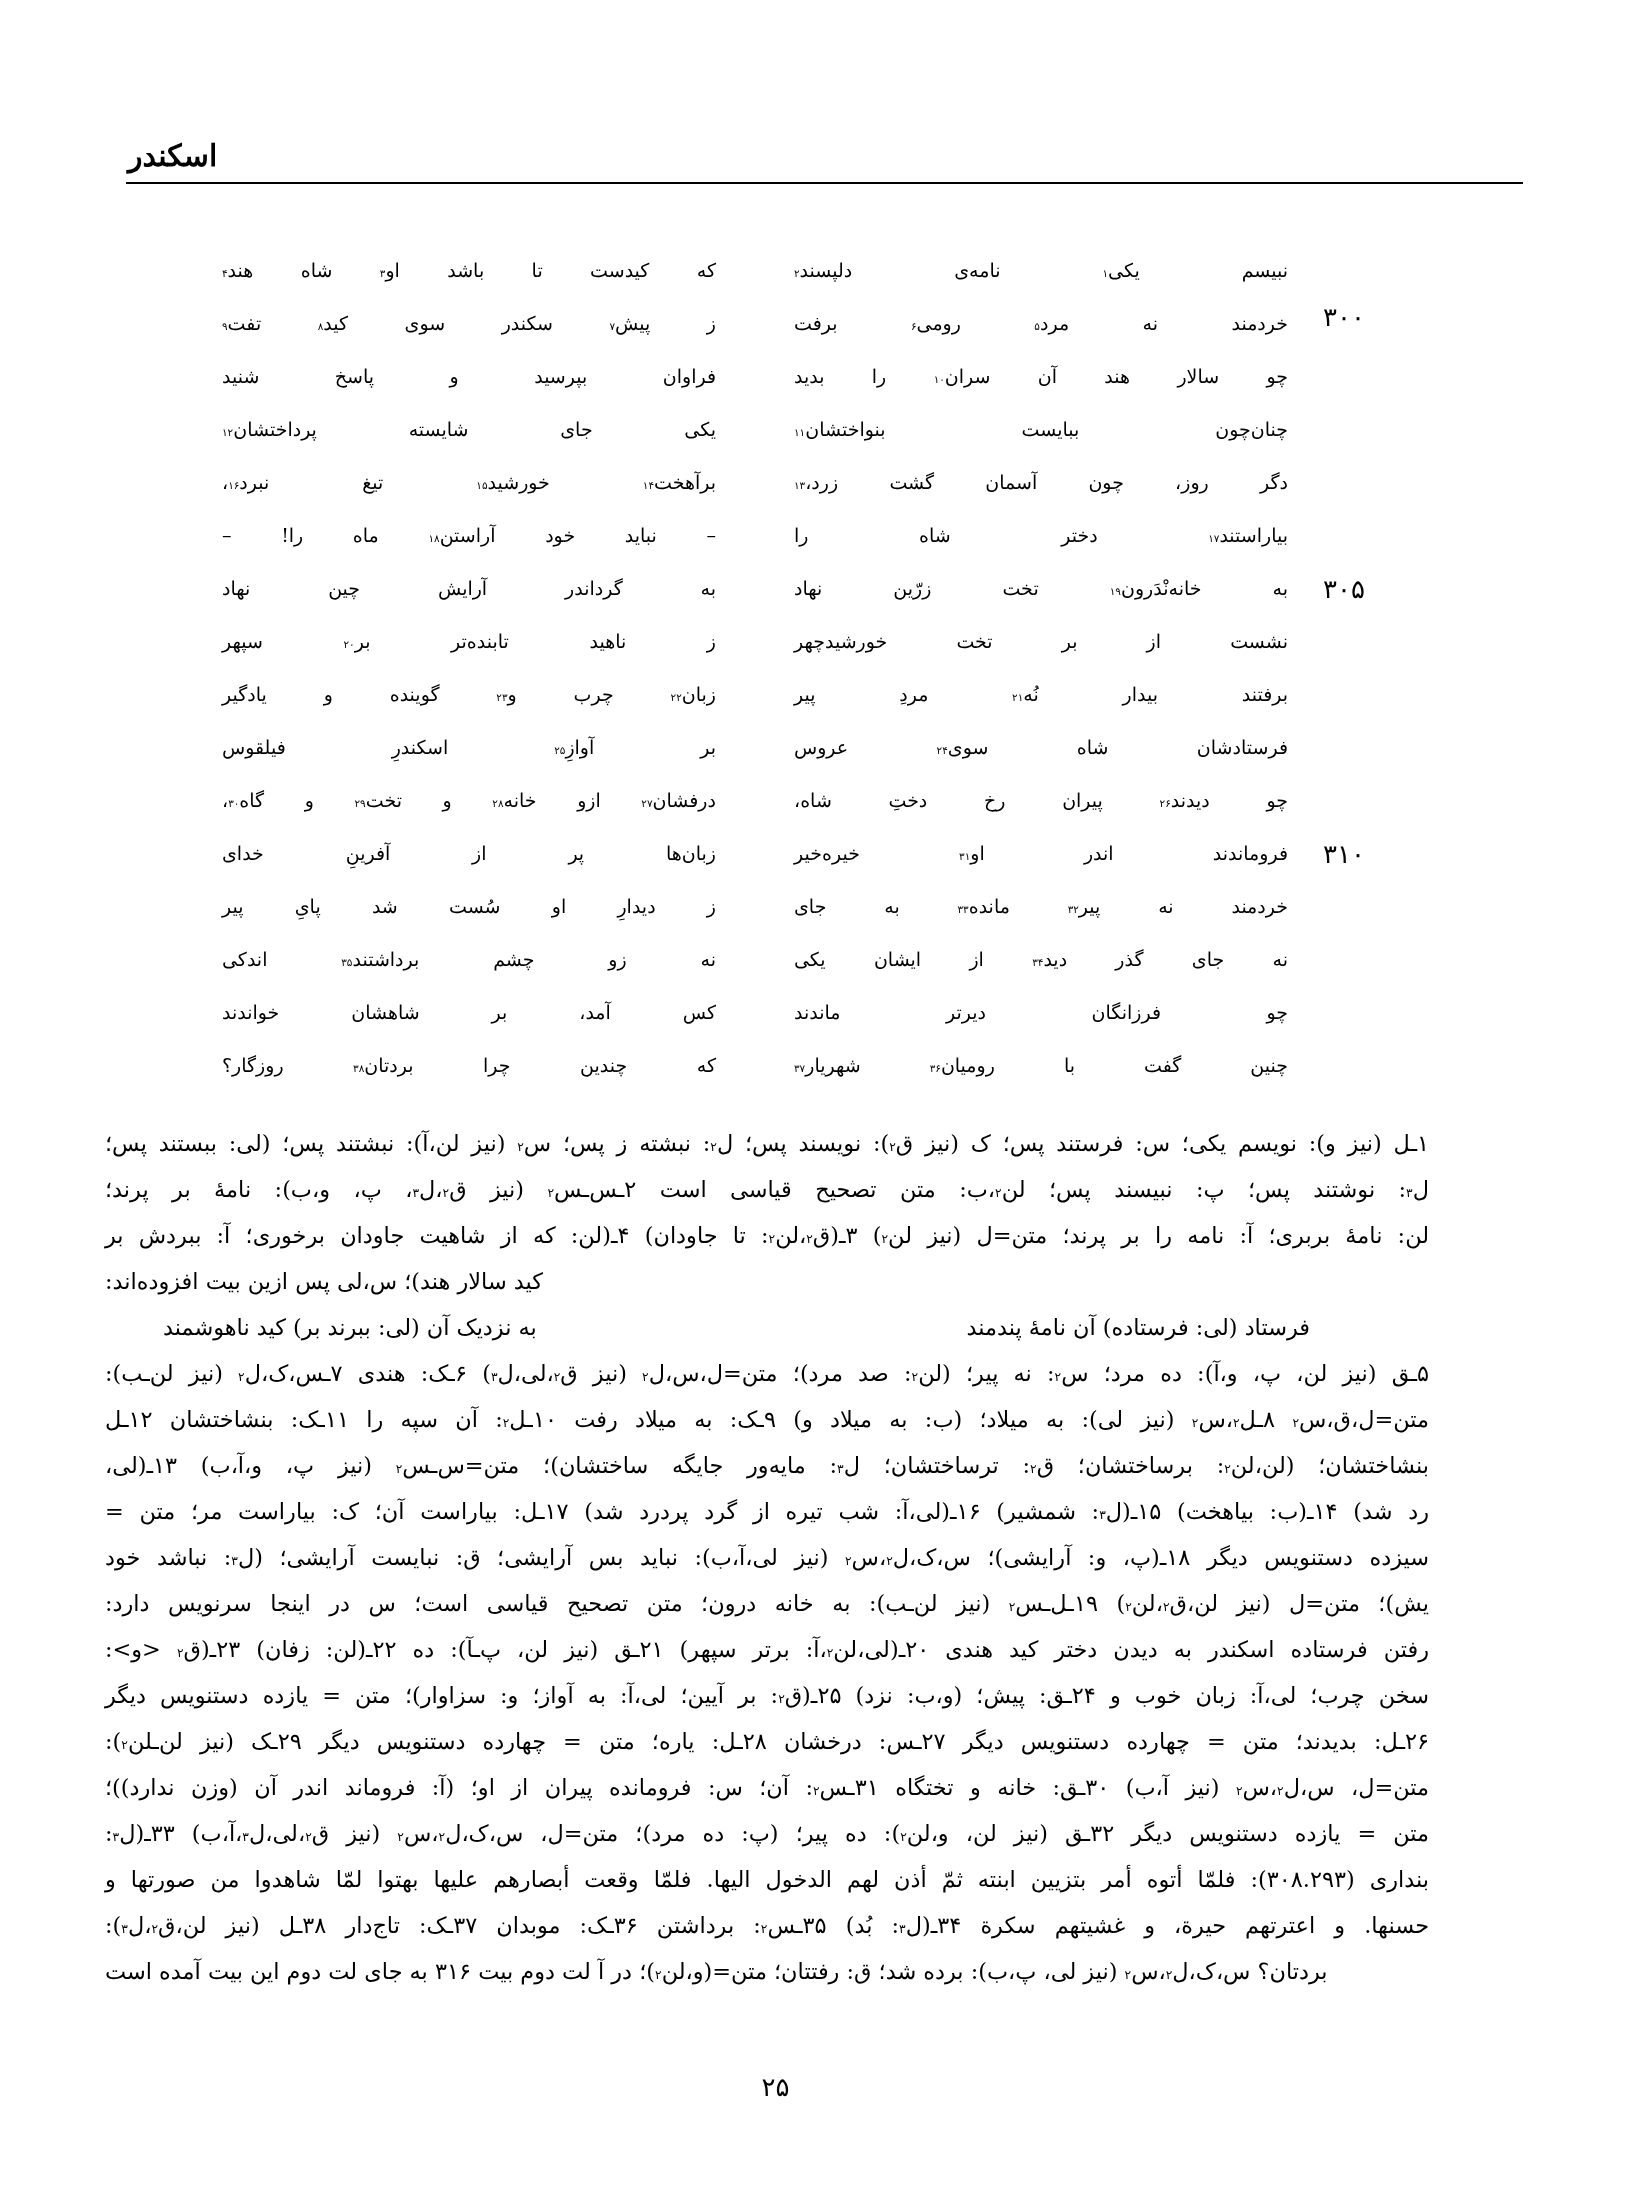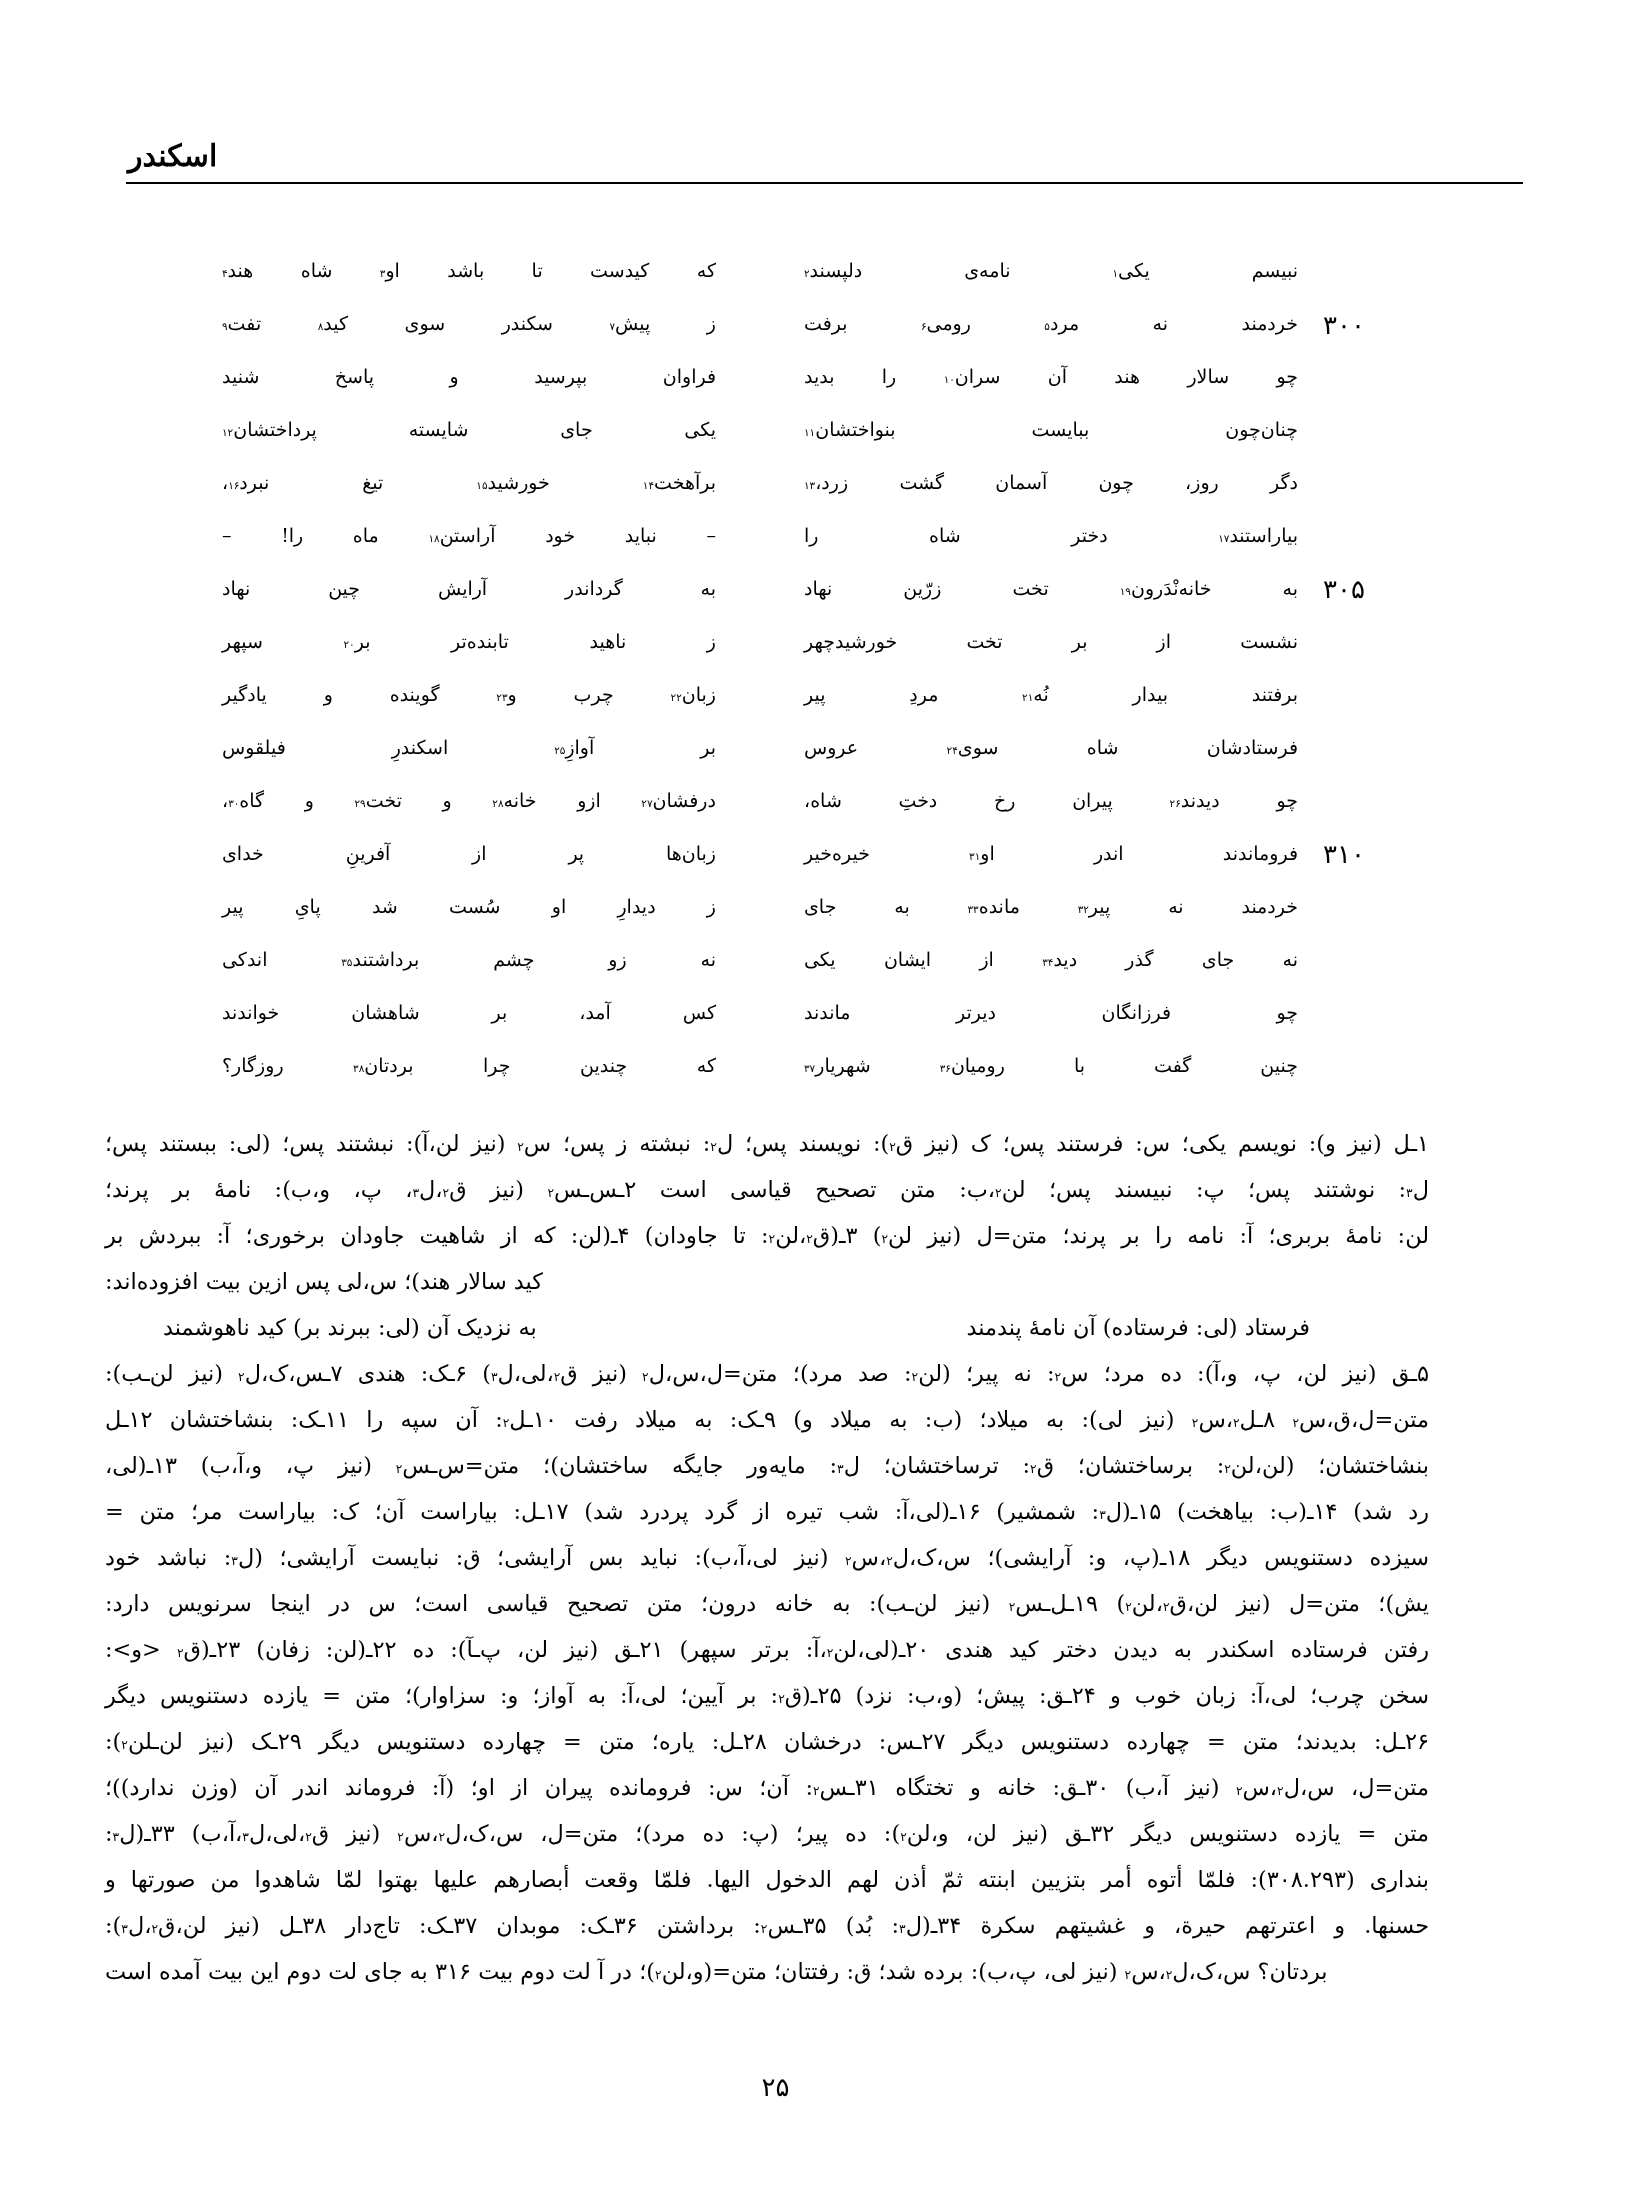--- a/index.html
+++ b/index.html
@@ -4,21 +4,21 @@
 <style>
   html,body{margin:0;padding:0;}
   body{
     width:1645px;height:2205px;background:#ffffff;color:#000;
     font-family:"DejaVu Serif","Liberation Serif",serif;
     position:relative;overflow:hidden;
   }
   .hdr-title{position:absolute;left:128px;top:138px;font-size:30px;font-weight:bold;direction:rtl;}
   .hdr-rule{position:absolute;left:126px;top:182px;width:1397px;height:2px;background:#000;}
   .col{position:absolute;top:244px;direction:rtl;}
-  .col-h1{left:794px;width:494px;margin-left:10px;}
+  .col-h1{left:794px;width:494px;}
   .col-h2{left:222px;width:494px;}
   .vline{
     height:53px;line-height:53px;font-size:19px;
     text-align:justify;text-align-last:justify;direction:rtl;
   }
   sup{font-size:55%;line-height:0;vertical-align:35%;letter-spacing:0;}
   .vnum{position:absolute;left:1315px;width:58px;font-size:26px;text-align:center;line-height:53px;direction:rtl;}
   .apparatus{position:absolute;left:105px;top:1120px;width:1324px;direction:rtl;}
   .aline{
     height:46px;line-height:46px;font-size:22.4px;
@@ -69,21 +69,21 @@
   <div class="vline">زبان<sup>۲۲</sup> چرب و<sup>۲۳</sup> گوینده و یادگیر</div>
   <div class="vline">بر آوازِ<sup>۲۵</sup> اسکندرِ فیلقوس</div>
   <div class="vline">درفشان<sup>۲۷</sup> ازو خانه<sup>۲۸</sup> و تخت<sup>۲۹</sup> و گاه<sup>۳۰</sup>،</div>
   <div class="vline">زبان‌ها پر از آفرینِ خدای</div>
   <div class="vline">ز دیدارِ او سُست شد پایِ پیر</div>
   <div class="vline">نه زو چشم برداشتند<sup>۳۵</sup> اندکی</div>
   <div class="vline">کس آمد، بر شاهشان خواندند</div>
   <div class="vline">که چندین چرا بردتان<sup>۳۸</sup> روزگار؟</div>
 </div>
 
-<div class="vnum" style="top:299px;">۳۰۰</div>
+<div class="vnum" style="top:291px;">۳۰۰</div>
 <div class="vnum" style="top:563px;">۳۰۵</div>
 <div class="vnum" style="top:828px;">۳۱۰</div>
 
 <div class="apparatus">
   <div class="aline">۱ـل (نیز و): نویسم یکی؛ س: فرستند پس؛ ک (نیز ق<sup>۲</sup>): نویسند پس؛ ل<sup>۲</sup>: نبشته ز پس؛ س<sup>۲</sup> (نیز لن،آ): نبشتند پس؛ (لی: ببستند پس؛</div>
   <div class="aline">ل<sup>۳</sup>: نوشتند پس؛ پ: نبیسند پس؛ لن<sup>۲</sup>،ب: متن تصحیح قیاسی است ۲ـس‌ـس<sup>۲</sup> (نیز ق<sup>۲</sup>،ل<sup>۳</sup>، پ، و،ب): نامهٔ بر پرند؛</div>
   <div class="aline">لن: نامهٔ بربری؛ آ: نامه را بر پرند؛ متن=ل (نیز لن<sup>۲</sup>) ۳ـ(ق<sup>۲</sup>،لن<sup>۲</sup>: تا جاودان) ۴ـ(لن: که از شاهیت جاودان برخوری؛ آ: ببردش بر</div>
   <div class="aline open">کید سالار هند)؛ س،لی پس ازین بیت افزوده‌اند:</div>
   <div class="inset">
     <span>فرستاد (لی: فرستاده) آن نامهٔ پندمند</span>

